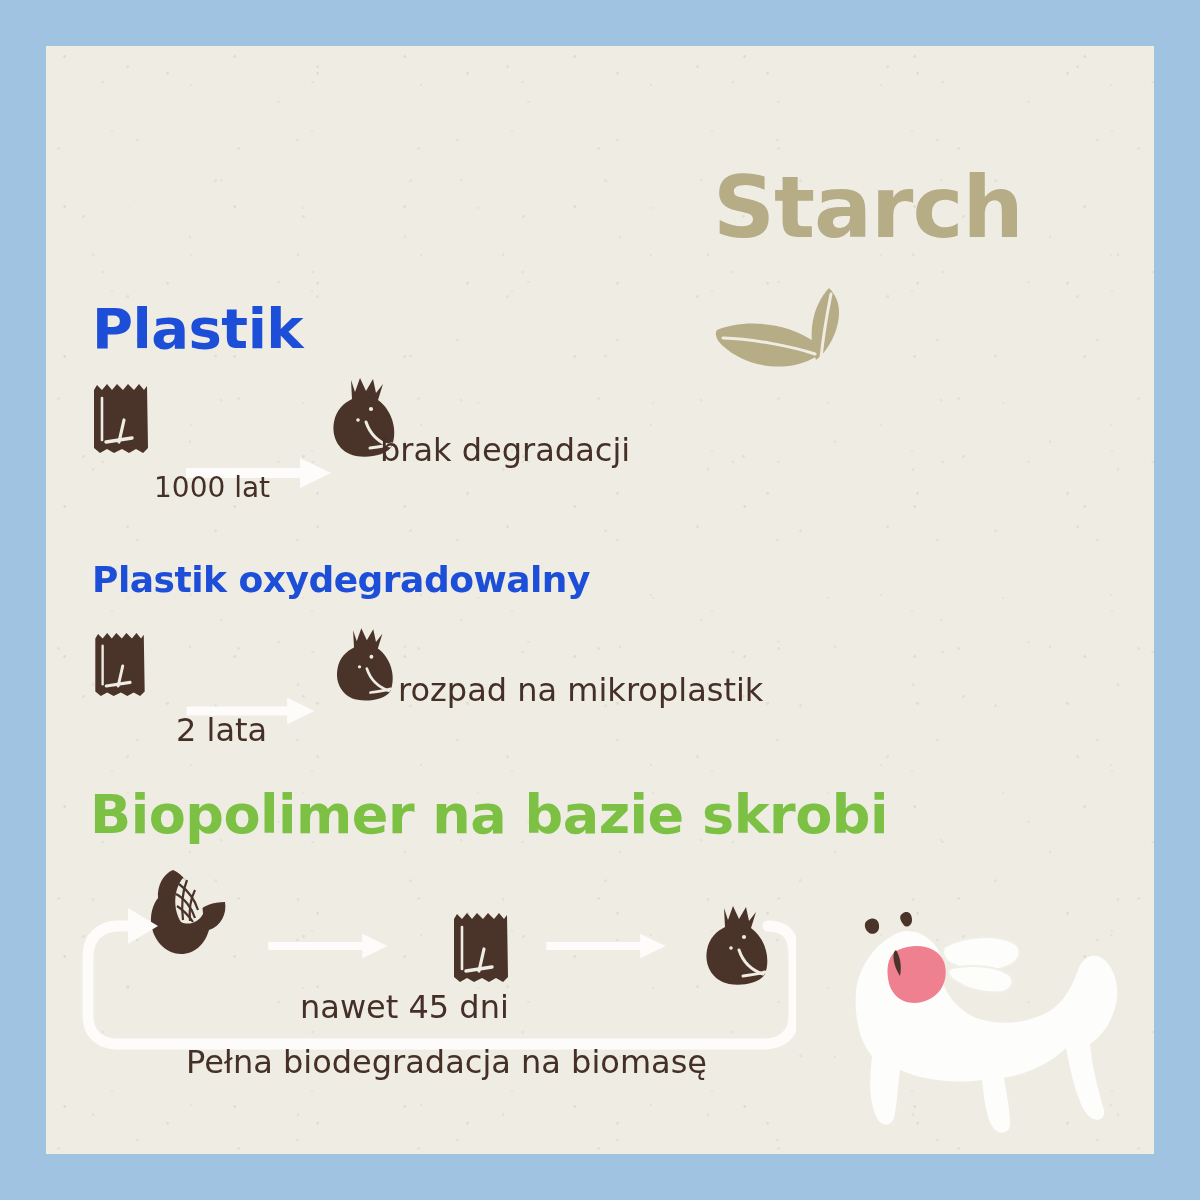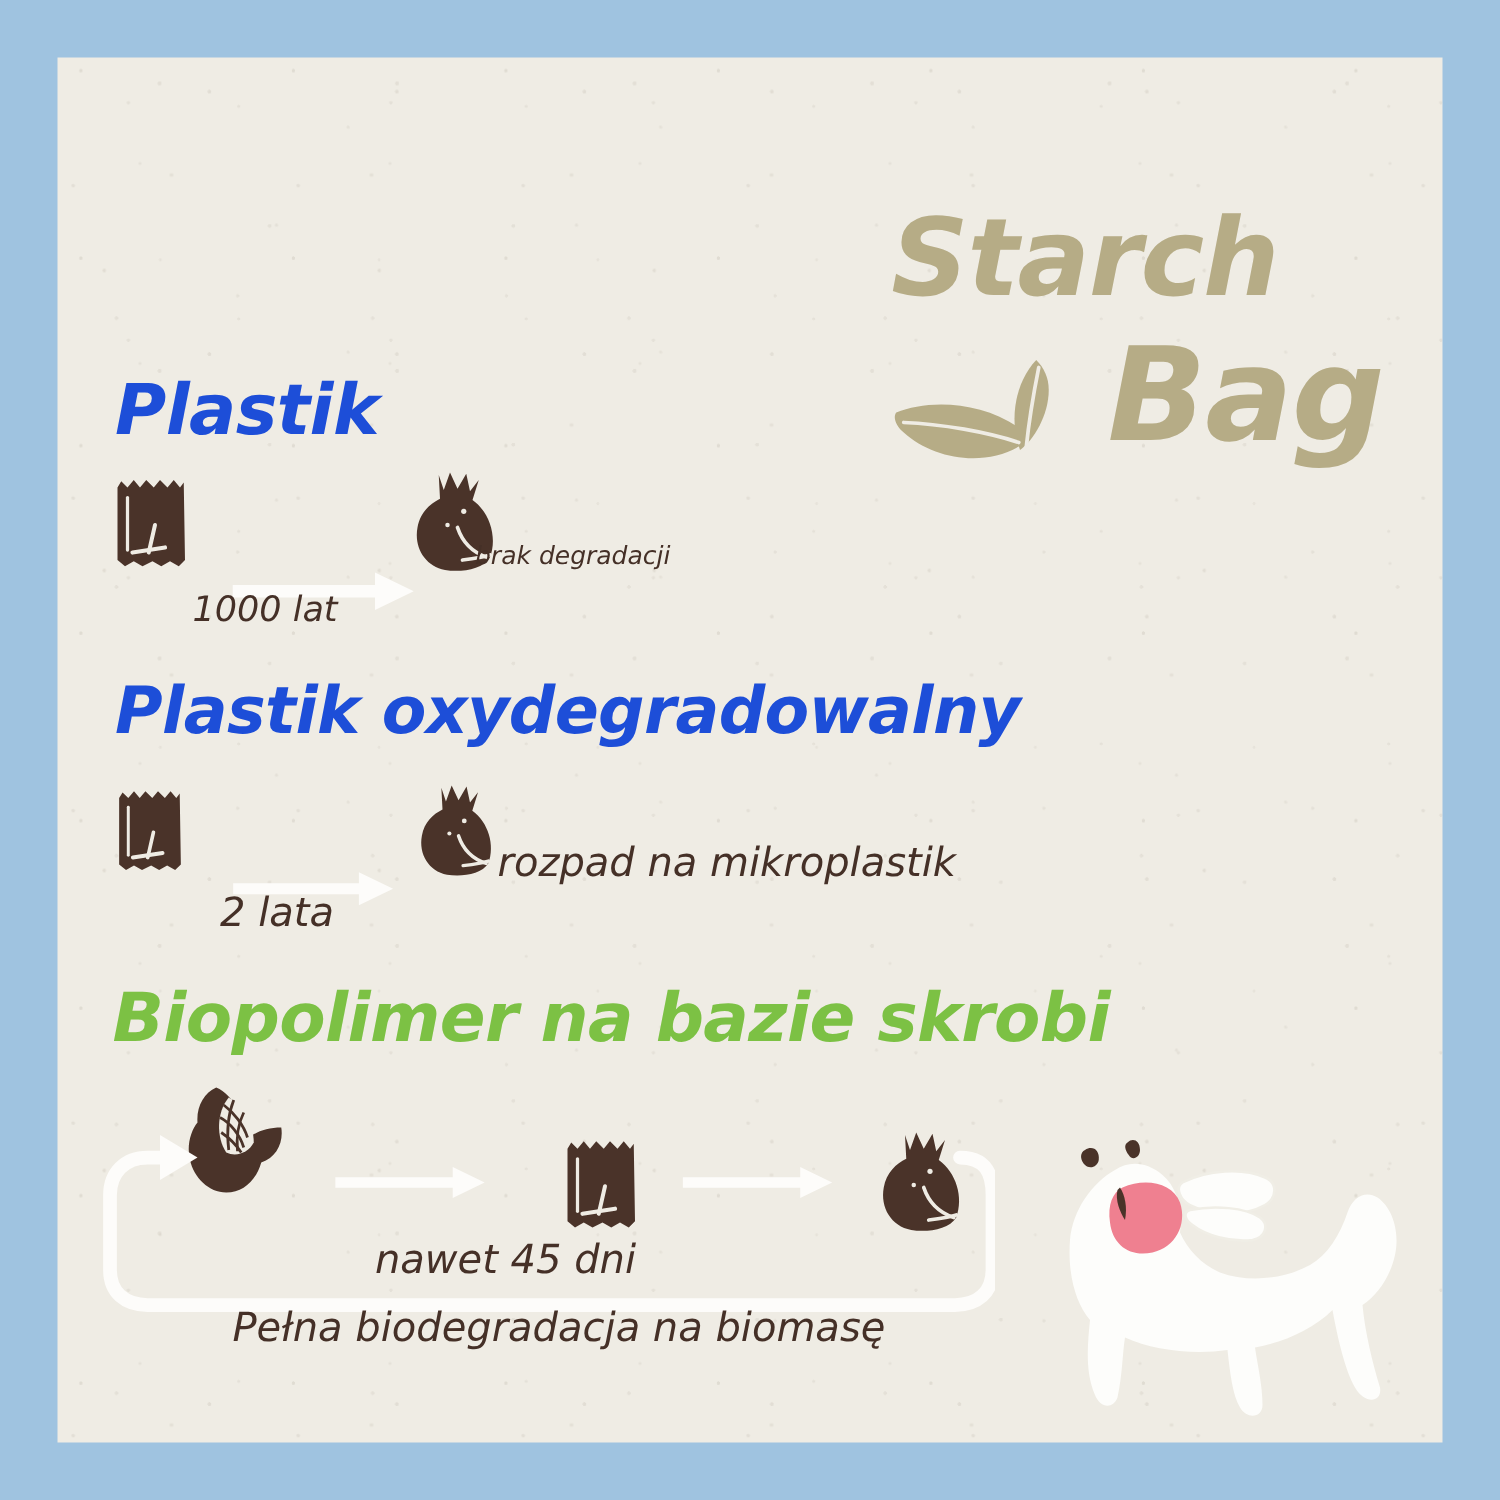--- a/index.html
+++ b/index.html
@@ -16,21 +16,20 @@
     background:#9fc3e0;
     box-sizing:border-box;
   }
   
   #panel{
     position:absolute;
     left:46px;top:46px;
     width:1108px;height:1108px;
     background:#efece4;
     overflow:hidden;
-    font-style:italic;
   }
   
   #panel:before{
     content:"";
     position:absolute;inset:0;
     pointer-events:none;
     opacity:.55;
     background-image:
       radial-gradient(circle at 11% 7%,  rgba(150,140,125,.30) 0 1.2px, transparent 1.6px),
       radial-gradient(circle at 27% 19%, rgba(150,140,125,.22) 0 1.1px, transparent 1.5px),
@@ -110,21 +109,20 @@
 
       <svg id="logo-leaves" viewBox="0 0 175 105">
 
         <path d="M118 4 C 101 22, 96 52, 105 76 C 116 68, 128 48, 128 28 C 128 18, 124 10, 118 4 Z" fill="#b6ac86"></path>
         <path d="M110 74 C 112 54, 116 30, 120 10" stroke="#efece4" stroke-width="3" fill="none" stroke-linecap="round"></path>
 
         <path d="M6 46 C 30 36, 72 36, 104 58 C 108 61, 110 66, 106 72 C 78 90, 36 84, 12 62 C 6 57, 3 50, 6 46 Z" fill="#b6ac86"></path>
         <path d="M12 54 C 42 55, 80 62, 104 70" stroke="#efece4" stroke-width="3" fill="none" stroke-linecap="round"></path>
       </svg>
 
-      <div class="logo-word" id="logo-bag">Bag</div>
     </div>
 
     <div class="section">
 
       <div class="heading brown" style="left:46px;top:255px;font-size:56px;">Plastik</div>
 
       <svg class="icon" style="left:40px;top:334px;width:70px;height:78px;" viewBox="0 0 70 78">
         <path d="M8 10 L11 5 L16 10 L21 4 L26 10 L31 4 L37 10 L42 4 L48 10 L53 4 L58 10 L61 6 L62 68
                  L57 73 L50 69 L43 73 L36 69 L28 73 L21 69 L14 73 L8 68 Z" fill="#4a3329"></path>
         <path d="M16 18 L16 60" stroke="#efece4" stroke-width="2.6" stroke-linecap="round"></path>
@@ -139,28 +137,28 @@
       <svg class="icon" style="left:282px;top:330px;width:72px;height:84px;" viewBox="0 0 72 84">
         <path d="M23 4 L27 16 L32 2 L38 15 L45 3 L48 17 L55 8 L50 24
                  C 64 34, 70 54, 64 70 C 58 80, 40 82, 28 80
                  C 12 77, 3 62, 6 46 C 8 34, 16 27, 24 23 Z" fill="#4a3329"></path>
         <path d="M38 46 C 42 58, 50 66, 62 70" stroke="#efece4" stroke-width="3" fill="none" stroke-linecap="round"></path>
         <path d="M42 72 C 50 71, 58 70, 64 68" stroke="#efece4" stroke-width="3" fill="none" stroke-linecap="round"></path>
         <circle cx="43" cy="33" r="2.1" fill="#efece4"></circle>
         <circle cx="30" cy="44" r="1.8" fill="#efece4"></circle>
       </svg>
 
-      <div class="caption" style="left:334px;top:388px;font-size:20px;">brak degradacji</div>
+      <div class="caption" style="left:334px;top:388px;font-size:32px;">brak degradacji</div>
 
       <div class="caption" style="left:108px;top:428px;font-size:28px;">1000 lat</div>
     </div>
 
     <div class="section">
 
-      <div class="heading brown" style="left:46px;top:497px;font-size:52px;">Plastik oxydegradowalny</div>
+      <div class="heading brown" style="left:46px;top:516px;font-size:36px;">Plastik oxydegradowalny</div>
 
       <svg class="icon" style="left:42px;top:583px;width:64px;height:72px;" viewBox="0 0 70 78">
         <path d="M8 10 L11 5 L16 10 L21 4 L26 10 L31 4 L37 10 L42 4 L48 10 L53 4 L58 10 L61 6 L62 68
                  L57 73 L50 69 L43 73 L36 69 L28 73 L21 69 L14 73 L8 68 Z" fill="#4a3329"></path>
         <path d="M16 18 L16 60" stroke="#efece4" stroke-width="2.6" stroke-linecap="round"></path>
         <path d="M38 40 L33 62" stroke="#efece4" stroke-width="3.2" stroke-linecap="round"></path>
         <path d="M20 62 L46 58" stroke="#efece4" stroke-width="3.4" stroke-linecap="round"></path>
       </svg>
 
       <svg class="arrow" style="left:132px;top:650px;width:145px;height:30px;" viewBox="0 0 145 34">

